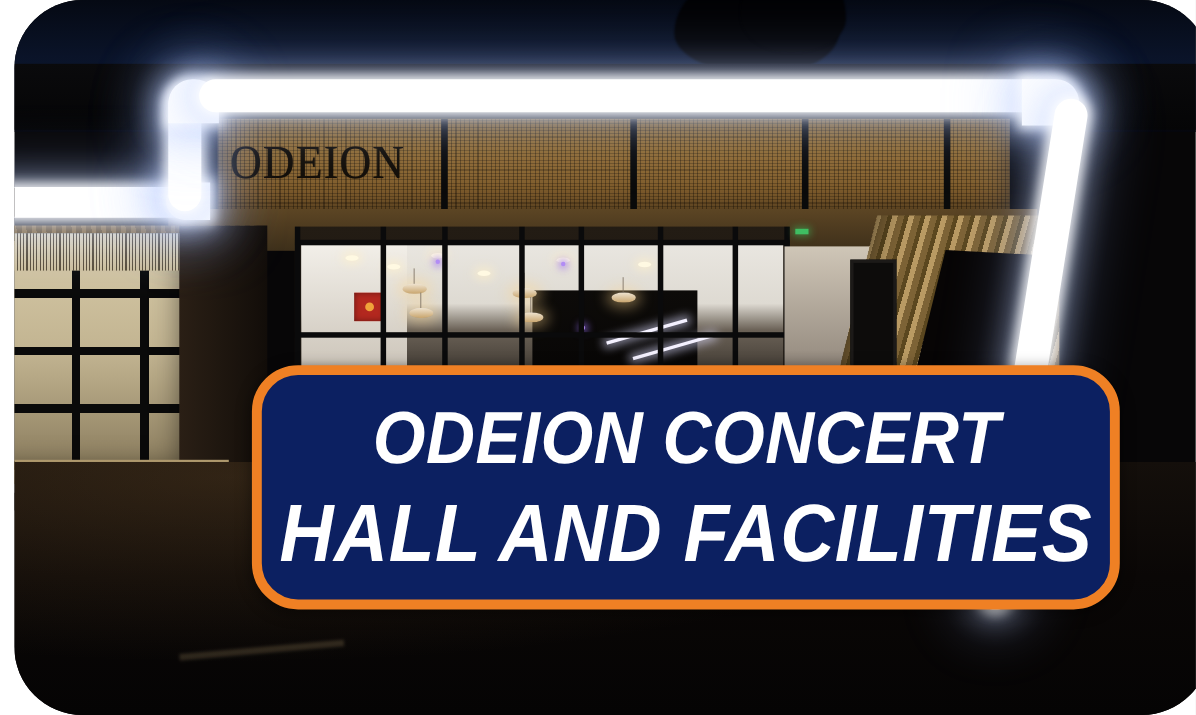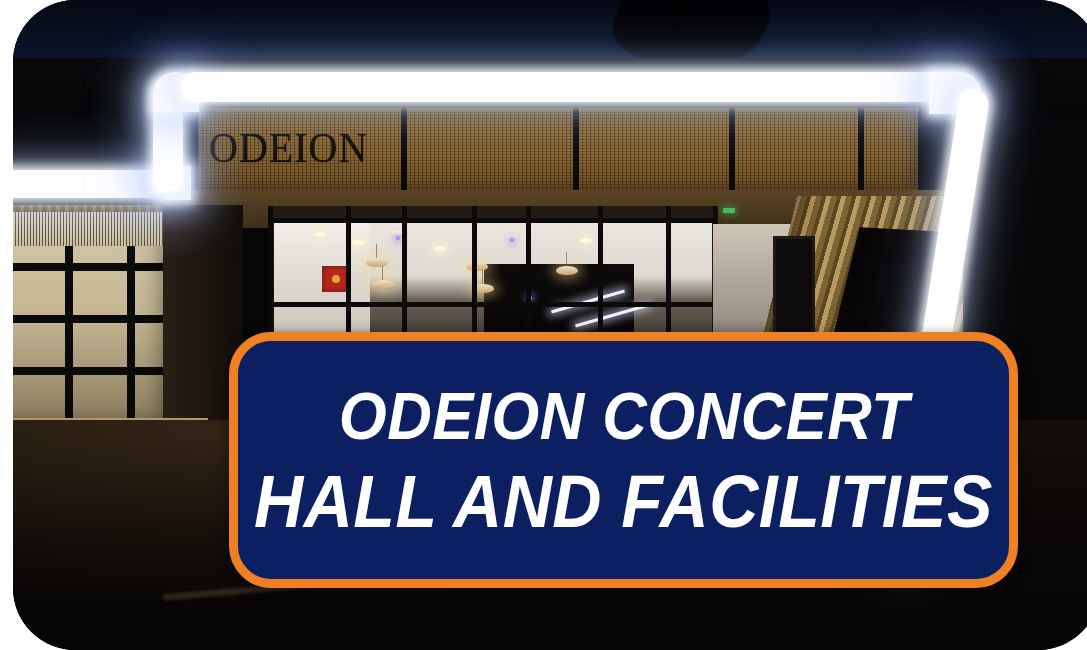--- a/index.html
+++ b/index.html
@@ -355,21 +355,21 @@
   .neon-corner-tr {
     left: 916px; top: 72px;
     width: 52px; height: 42px;
     border-radius: 0 22px 22px 0;
   }
 
   
   .banner {
     position: absolute;
     left: 216px; top: 332px;
-    width: 789px; height: 256px;
+    width: 789px; height: 222px;
     background: #0c2061;
     border: 9px solid #ef8024;
     border-radius: 42px;
     box-sizing: border-box;
     display: flex;
     flex-direction: column;
     align-items: center;
     justify-content: center;
     box-shadow: 0 3px 14px rgba(0,0,0,.45);
   }

